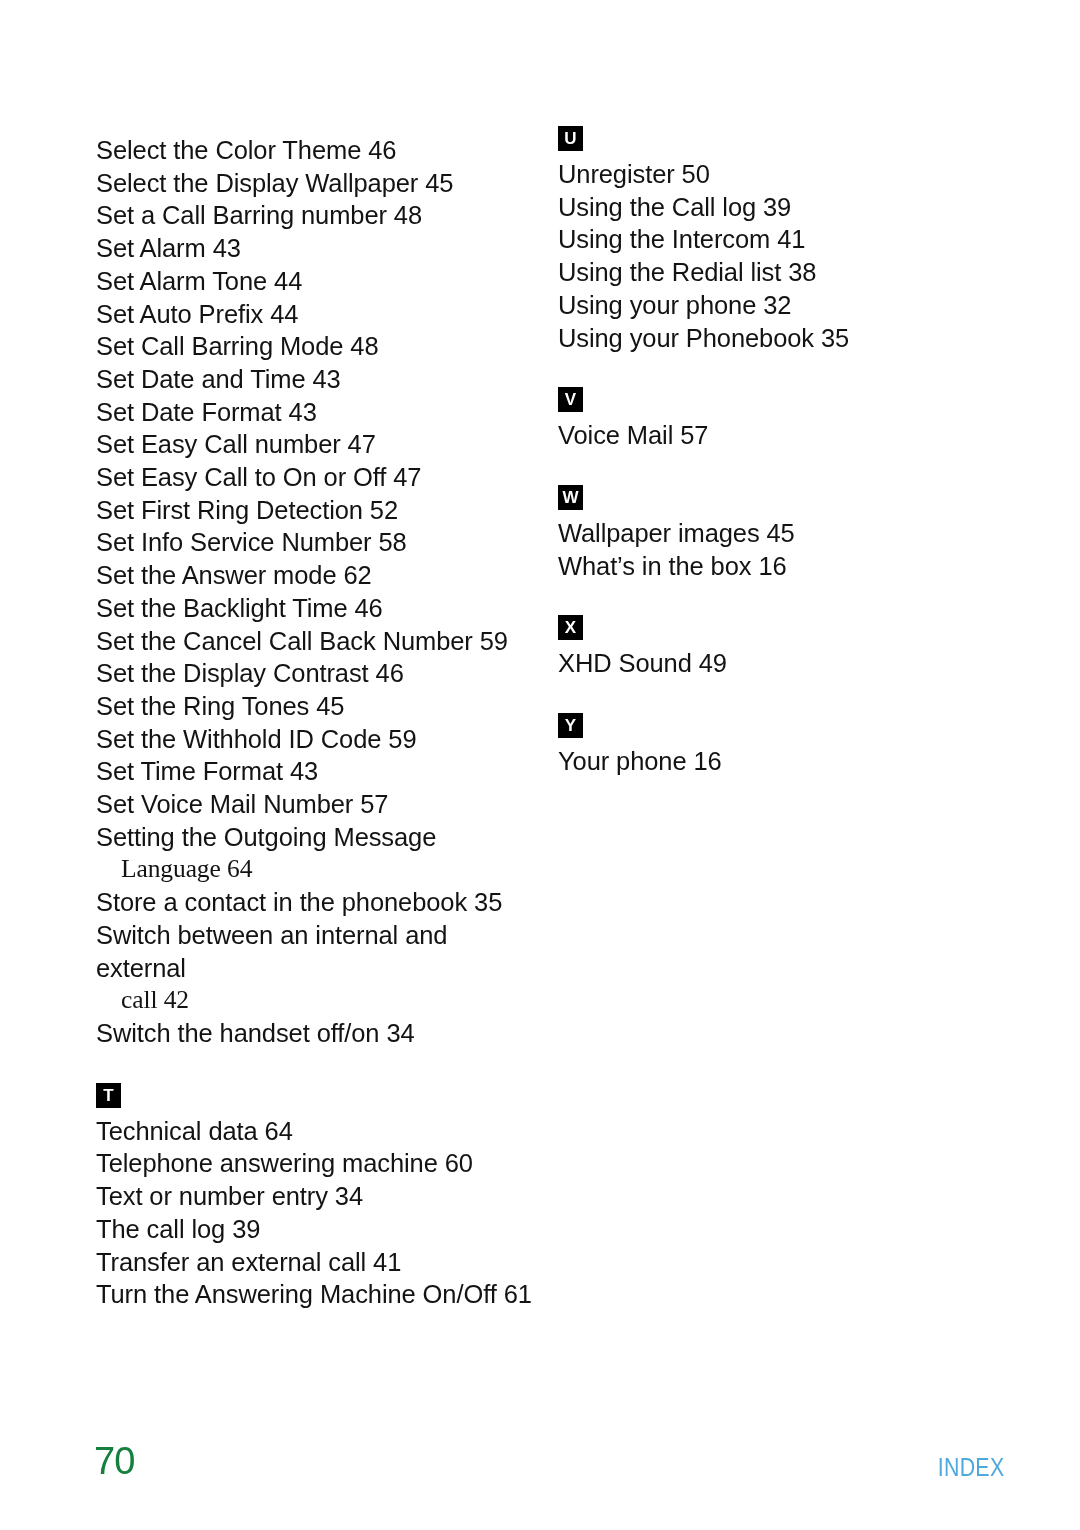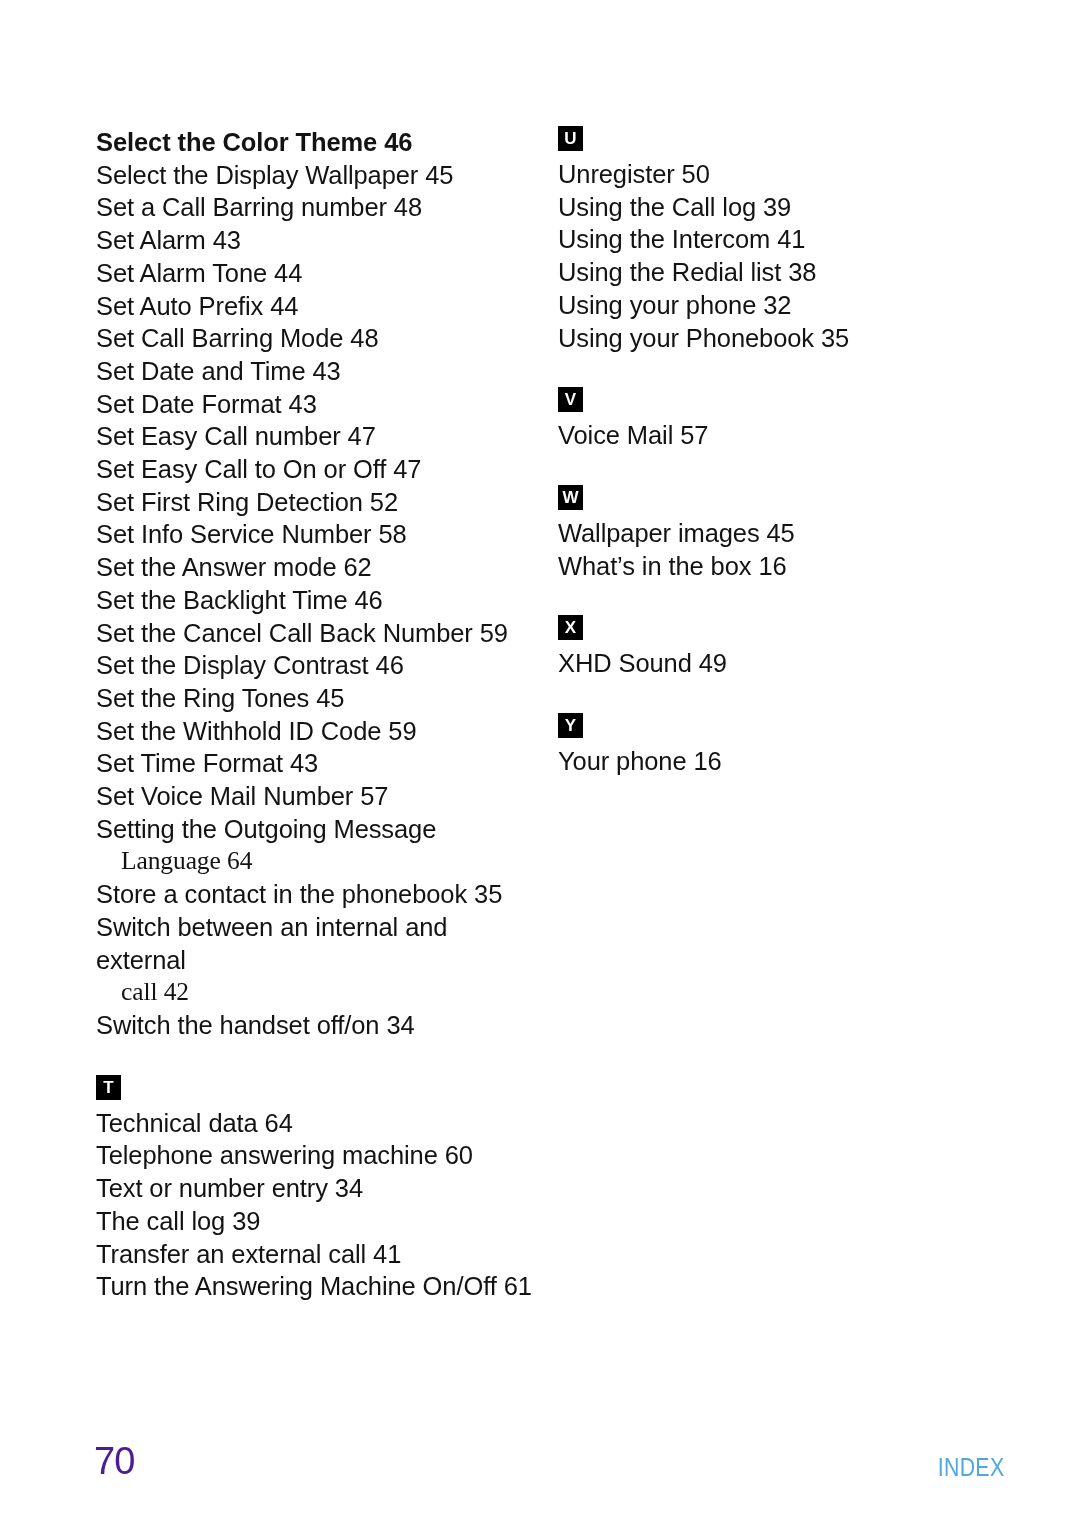--- a/index.html
+++ b/index.html
@@ -67,38 +67,38 @@
     white-space: normal;
   }
 
   .entry .cont {
     display: block;
     padding-left: 25px;
     font-family: Liberation Serif, serif;
   }
 
   
-  .section.no-badge .entry:first-child { margin-top: 0; font-weight: bold; }
+  .section.no-badge .entry:first-child { margin-top: 8px; }
 
   
   .footer {
     position: absolute;
     left: 0;
     right: 0;
     bottom: 0;
     height: 110px;
   }
 
   .page-number {
     position: absolute;
     left: 94px;
     top: 20px;
     font-size: 38px;
     font-weight: 300;
-    color: #4c1d95;
+    color: #15803d;
     font-family: "Liberation Sans", sans-serif;
     letter-spacing: -1px;
   }
 
   .footer-label {
     position: absolute;
     right: 76px;
     top: 32px;
     font-size: 26px;
     font-weight: 400;

